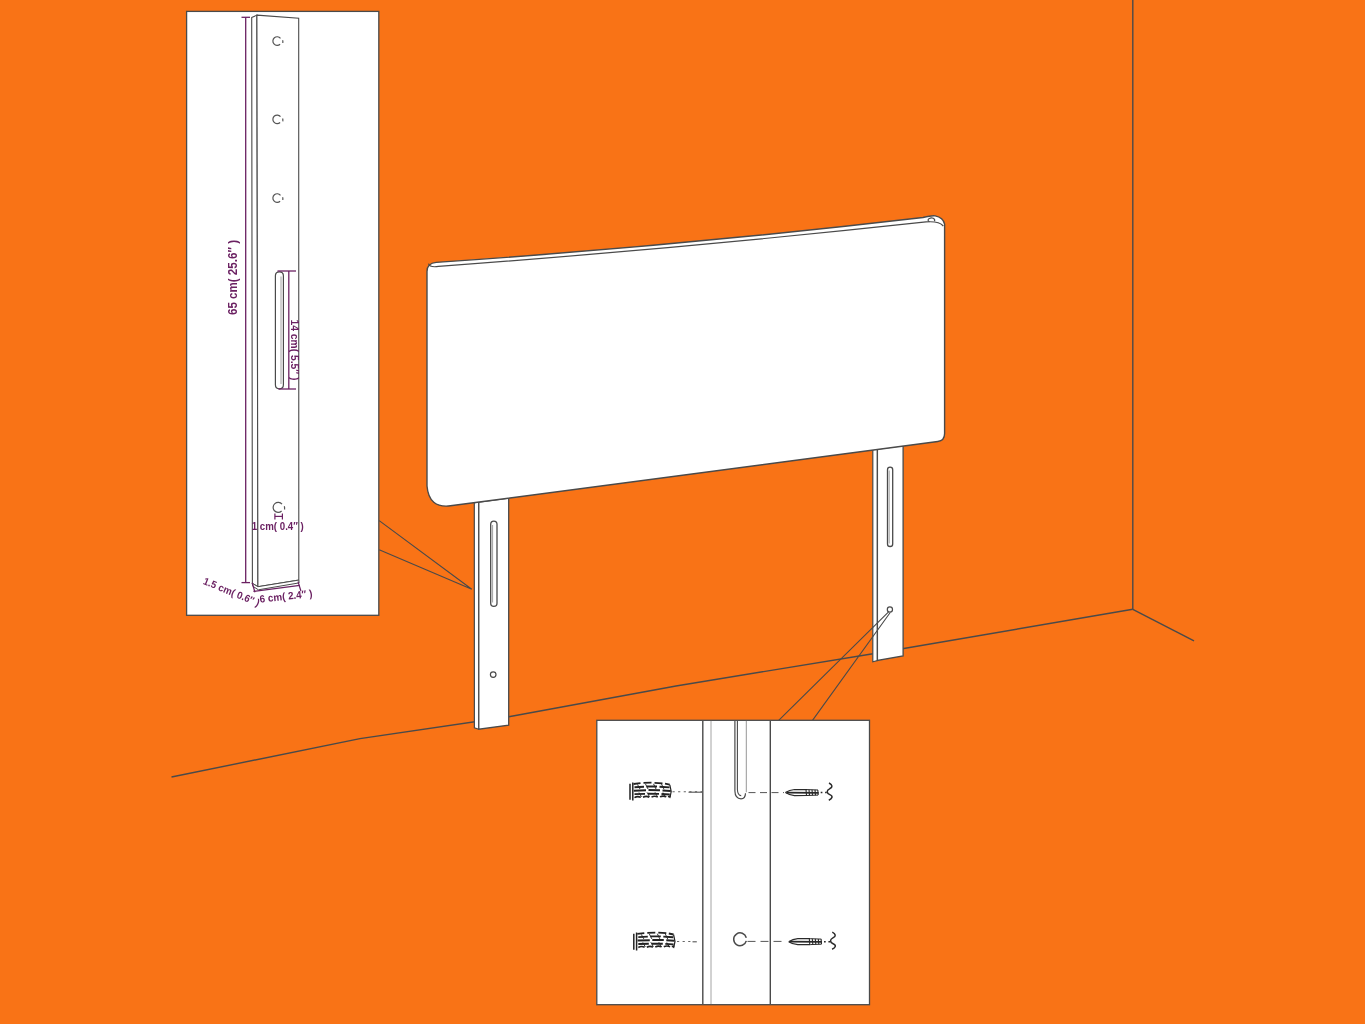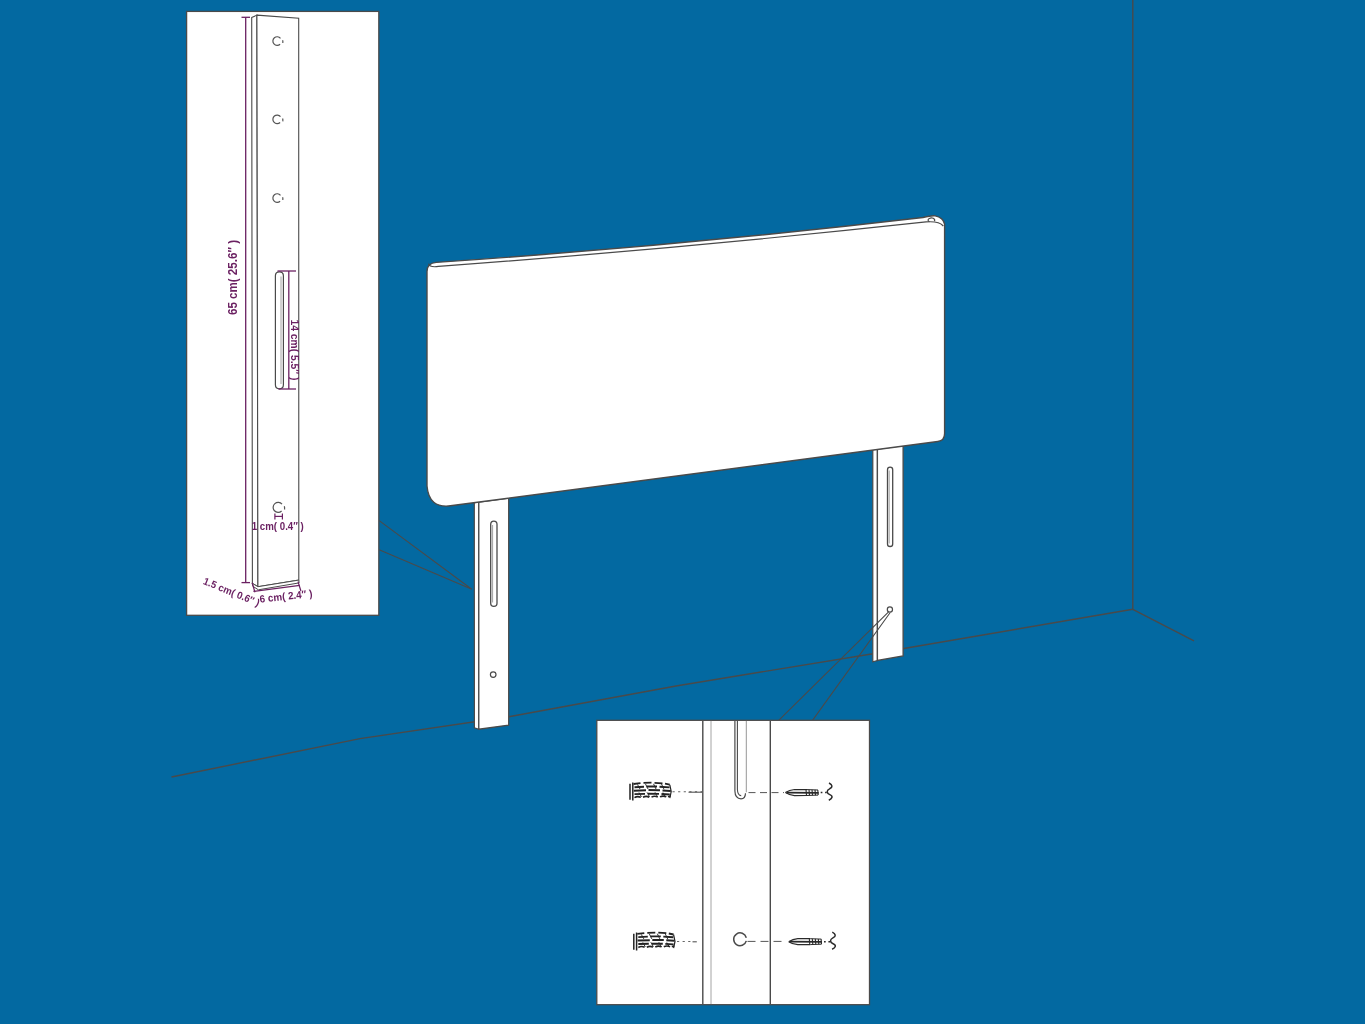--- a/index.html
+++ b/index.html
@@ -1,16 +1,16 @@
 <!DOCTYPE html>
 <html><head>
 <meta charset="utf-8">
 <style>
   html,body{margin:0;padding:0;background:#ffffff;}
-  .page{position:relative;width:1365px;height:1024px;background:#0369a1;overflow:hidden;
+  .page{position:relative;width:1365px;height:1024px;background:#f97316;overflow:hidden;
         font-family:"Liberation Sans", sans-serif;}
   svg{position:absolute;left:0;top:0;}
   text{font-family:"Liberation Sans", sans-serif;font-weight:bold;fill:#6B2162;}
 </style>
 </head>
 <body>
 <div class="page">
 <svg width="1365" height="1024" viewBox="0 0 1365 1024">
 
   <path d="M1132.8,0 V609.3" fill="none" stroke="#4a4a4a" stroke-width="1.4"></path>

